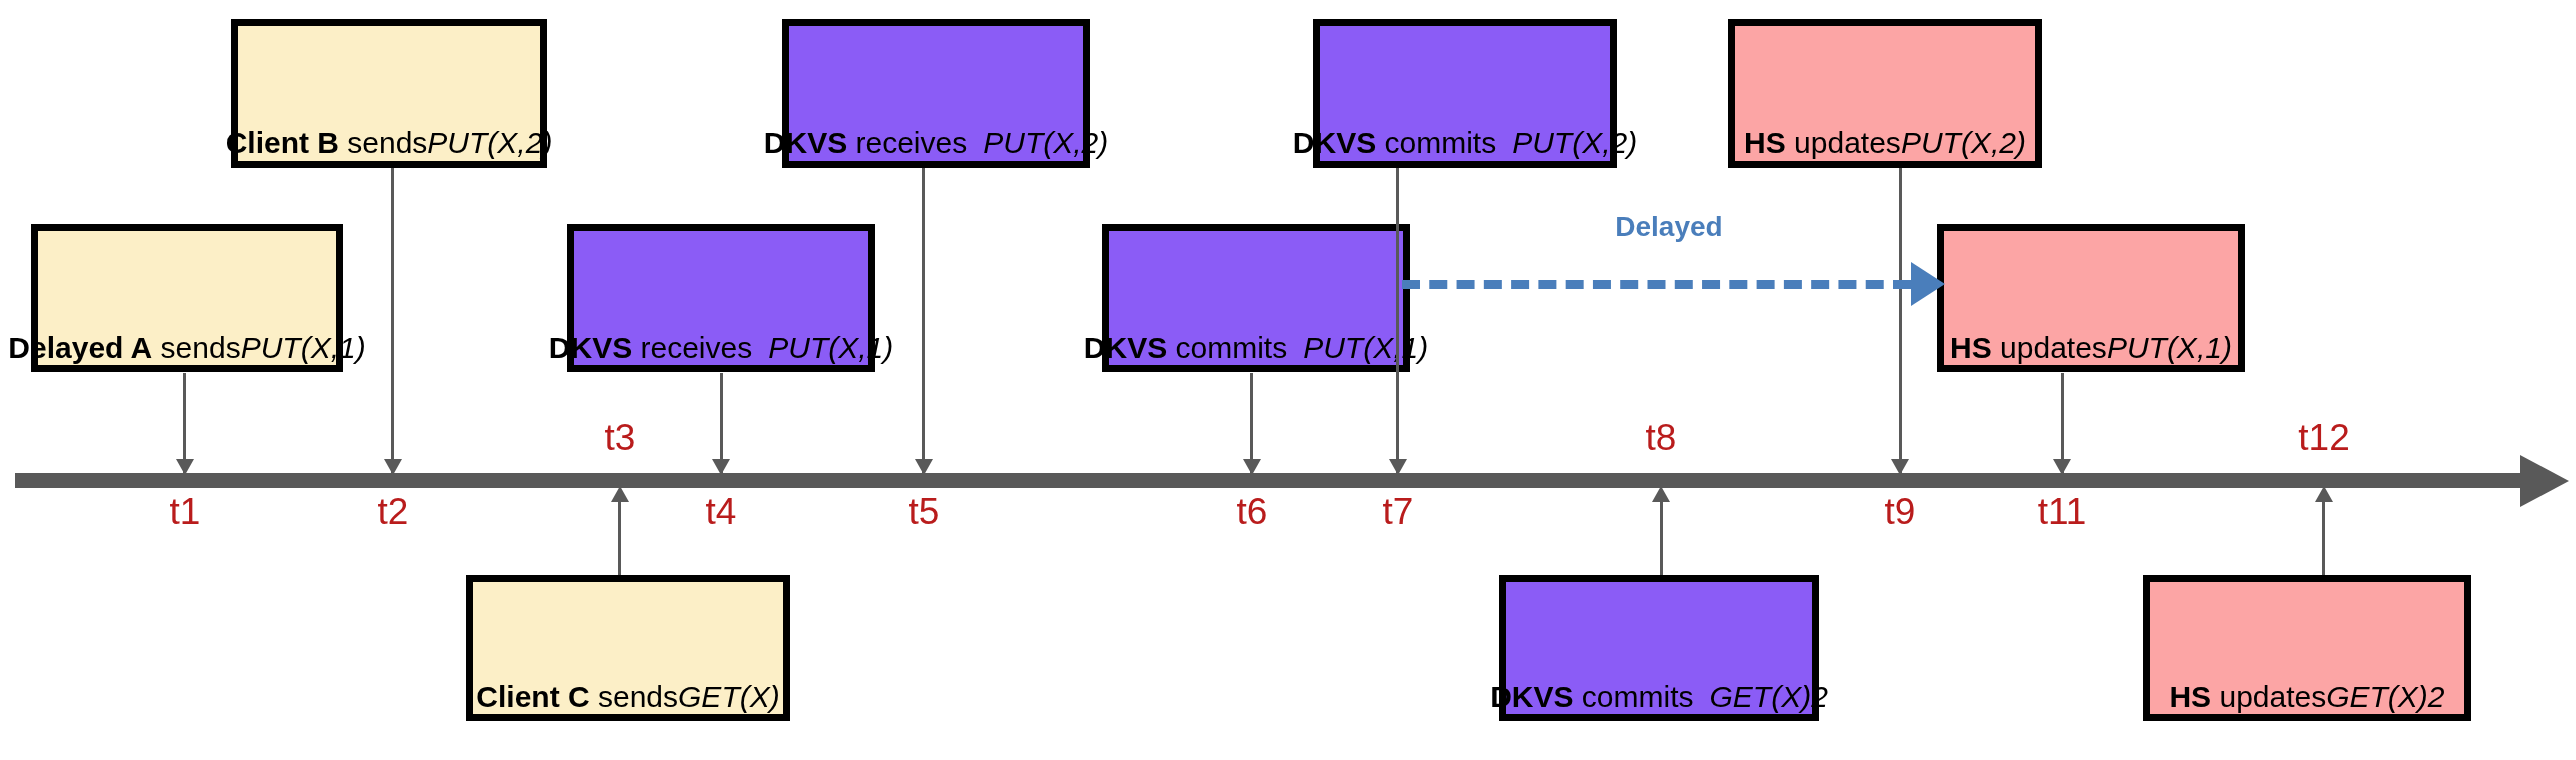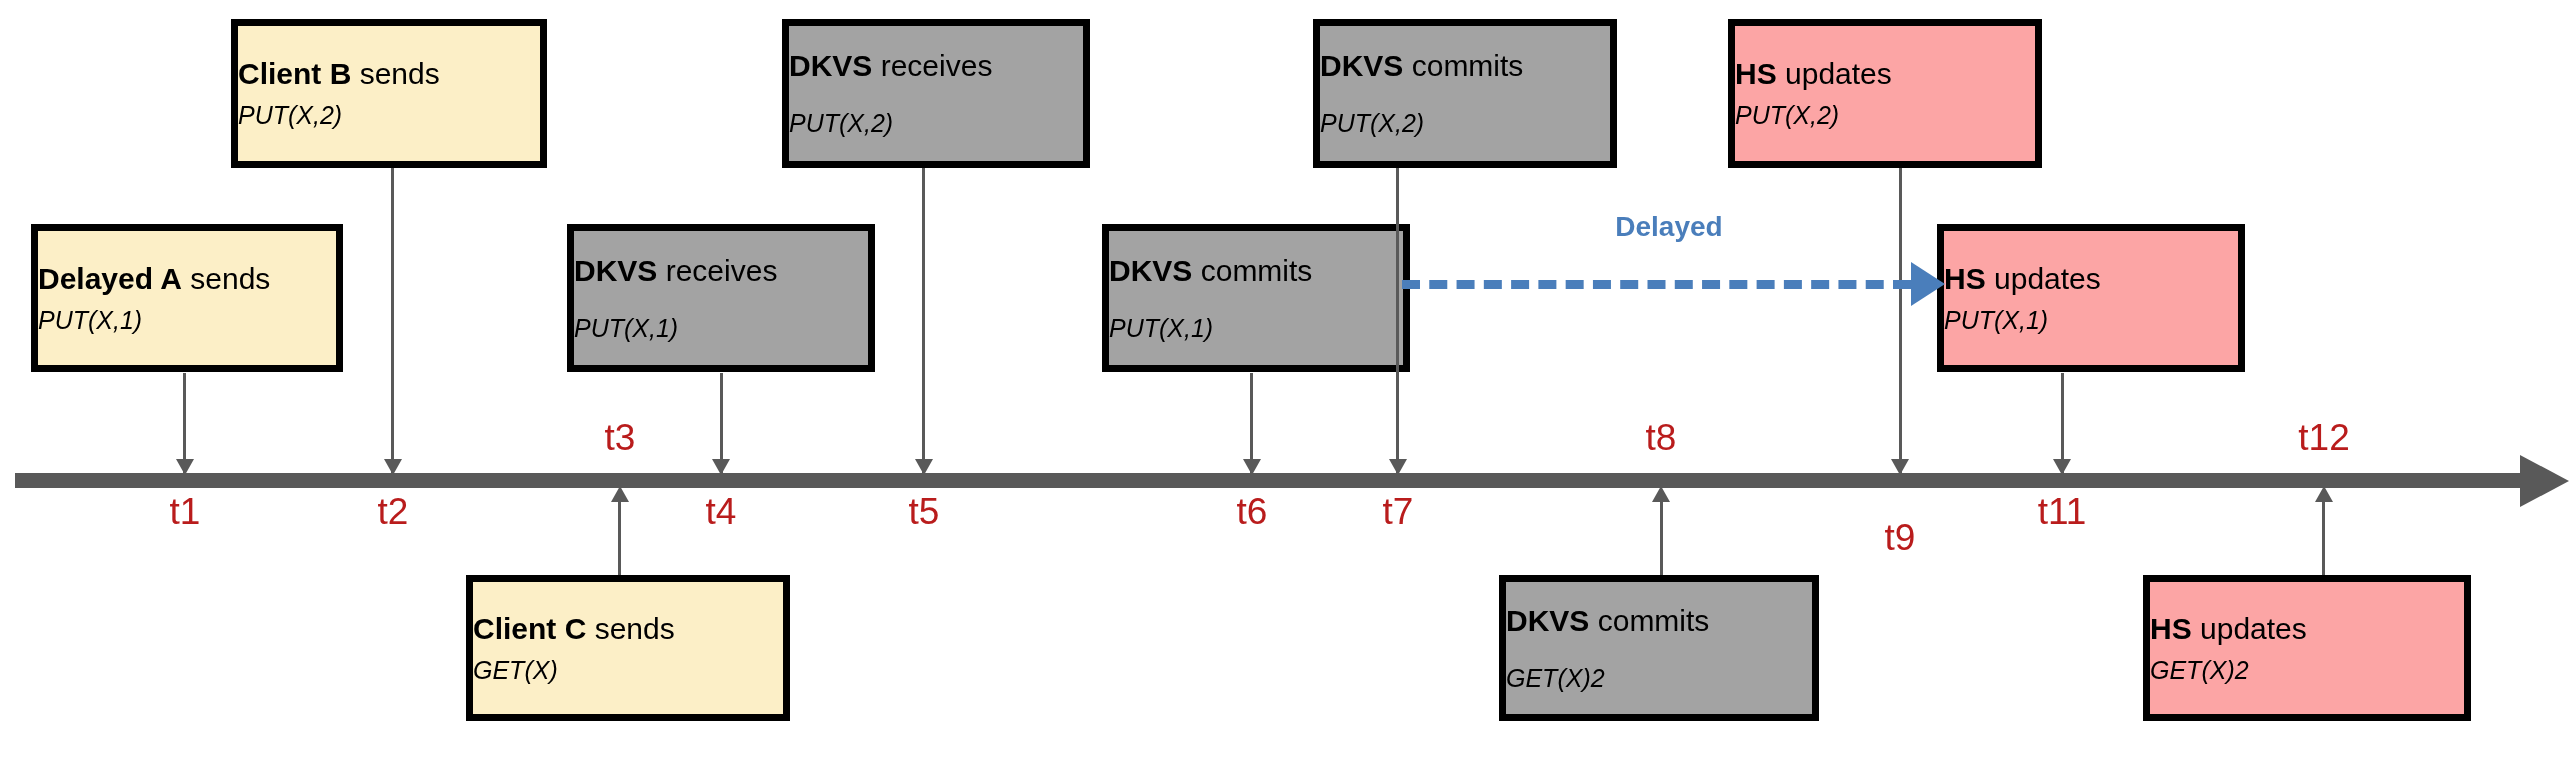--- a/index.html
+++ b/index.html
@@ -10,33 +10,33 @@
     overflow:hidden;
   }
   #stage { position:relative; width:2576px; height:761px; }
 
   
   .ebox{
     position:absolute;
     box-sizing:border-box;
     border:7.3px solid #000000;
     display:flex;
-    flex-direction:column;
-    align-items:flex-start;
+    flex-direction:row;
+    align-items:flex-end;
     justify-content:center;
     line-height:1.18;
     color:#000000;
     text-align:center;
   }
   .ebox .l1{ font-size:30px; font-weight:400; white-space:nowrap; }
   .ebox .l1 b{ font-weight:700; }
-  .ebox .l2{ font-size:25px; font-style:italic; white-space:nowrap; margin-top:10px;}
+  .ebox .l2{ font-size:30px; font-style:italic; white-space:nowrap; margin-top:10px;}
 
   .fill-yellow{ background:#fcefc7; }
-  .fill-grey  { background:#a3a3a3;gap:16px; }
+  .fill-grey  { background:#8b5cf6;gap:16px; }
   .fill-pink  { background:#fca5a5; }
 
   
   .stem{
     position:absolute;
     width:3.2px;
     background:#595959;
   }
   .stem-head{
     position:absolute;
@@ -168,21 +168,21 @@
     <div class="axis-arrow" id="axis-arrow" style="left: 2520px; top: 455px; border-left-color: rgb(89, 89, 89);"></div>
     <div id="tick-labels">
         <div class="tlabel" style="left: 185px; top: 491px;">t1</div>
         <div class="tlabel" style="left: 393px; top: 491px;">t2</div>
         <div class="tlabel" style="left: 620px; top: 417px;">t3</div>
         <div class="tlabel" style="left: 721px; top: 491px;">t4</div>
         <div class="tlabel" style="left: 924px; top: 491px;">t5</div>
         <div class="tlabel" style="left: 1252px; top: 491px;">t6</div>
         <div class="tlabel" style="left: 1398px; top: 491px;">t7</div>
         <div class="tlabel" style="left: 1661px; top: 417px;">t8</div>
-        <div class="tlabel" style="left: 1900px; top: 517px;">t9</div>
+        <div class="tlabel" style="left: 1900px; top: 491px;">t9</div>
         <div class="tlabel" style="left: 2062px; top: 491px;">t11</div>
         <div class="tlabel" style="left: 2324px; top: 417px;">t12</div>
       </div>
   </div>
 
   <div id="delay-layer">
     <div class="delay-line" id="delay-line" style="left: 1402px; top: 280px; width: 509px; border-top-color: rgb(74, 126, 187);"></div>
     <div class="delay-head" id="delay-head" style="left: 1911px; top: 262px; border-left-color: rgb(74, 126, 187);"></div>
     <div class="delay-label" id="delay-label" style="left: 1669px; top: 211px; color: rgb(74, 126, 187);">Delayed</div>
   </div>

